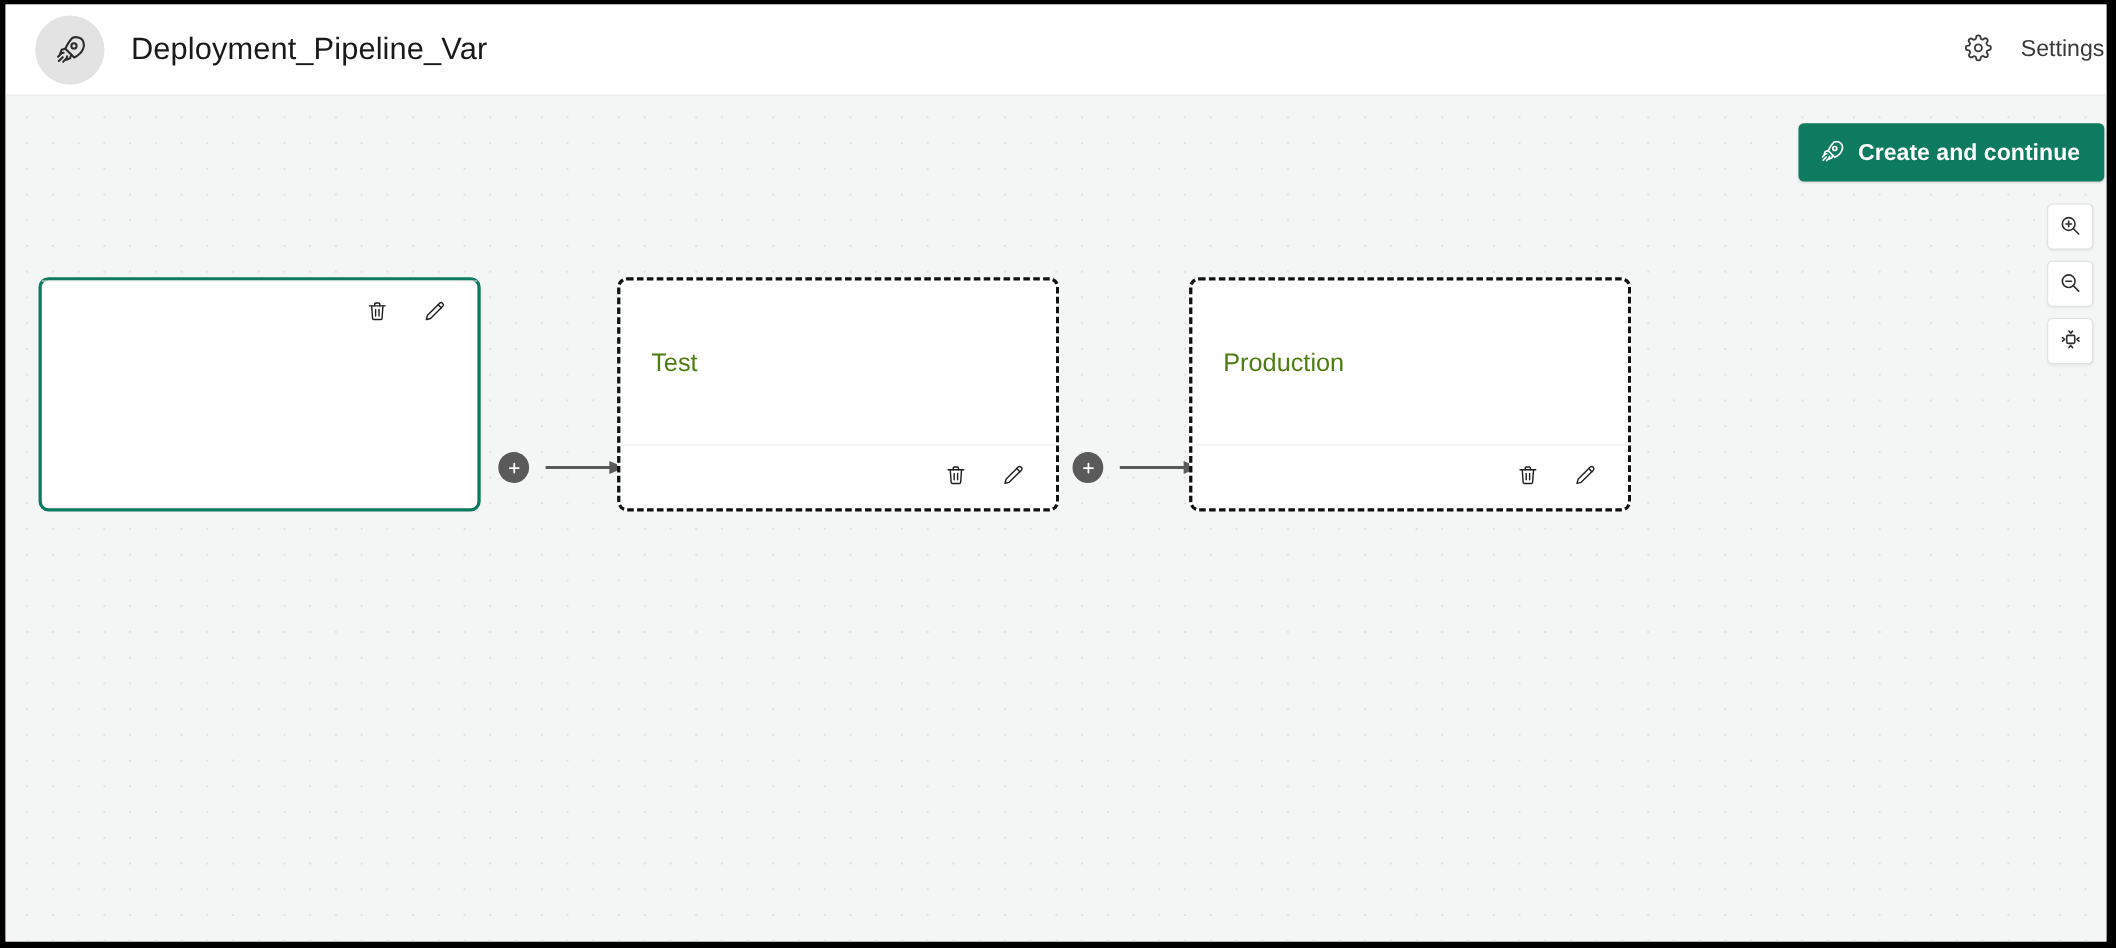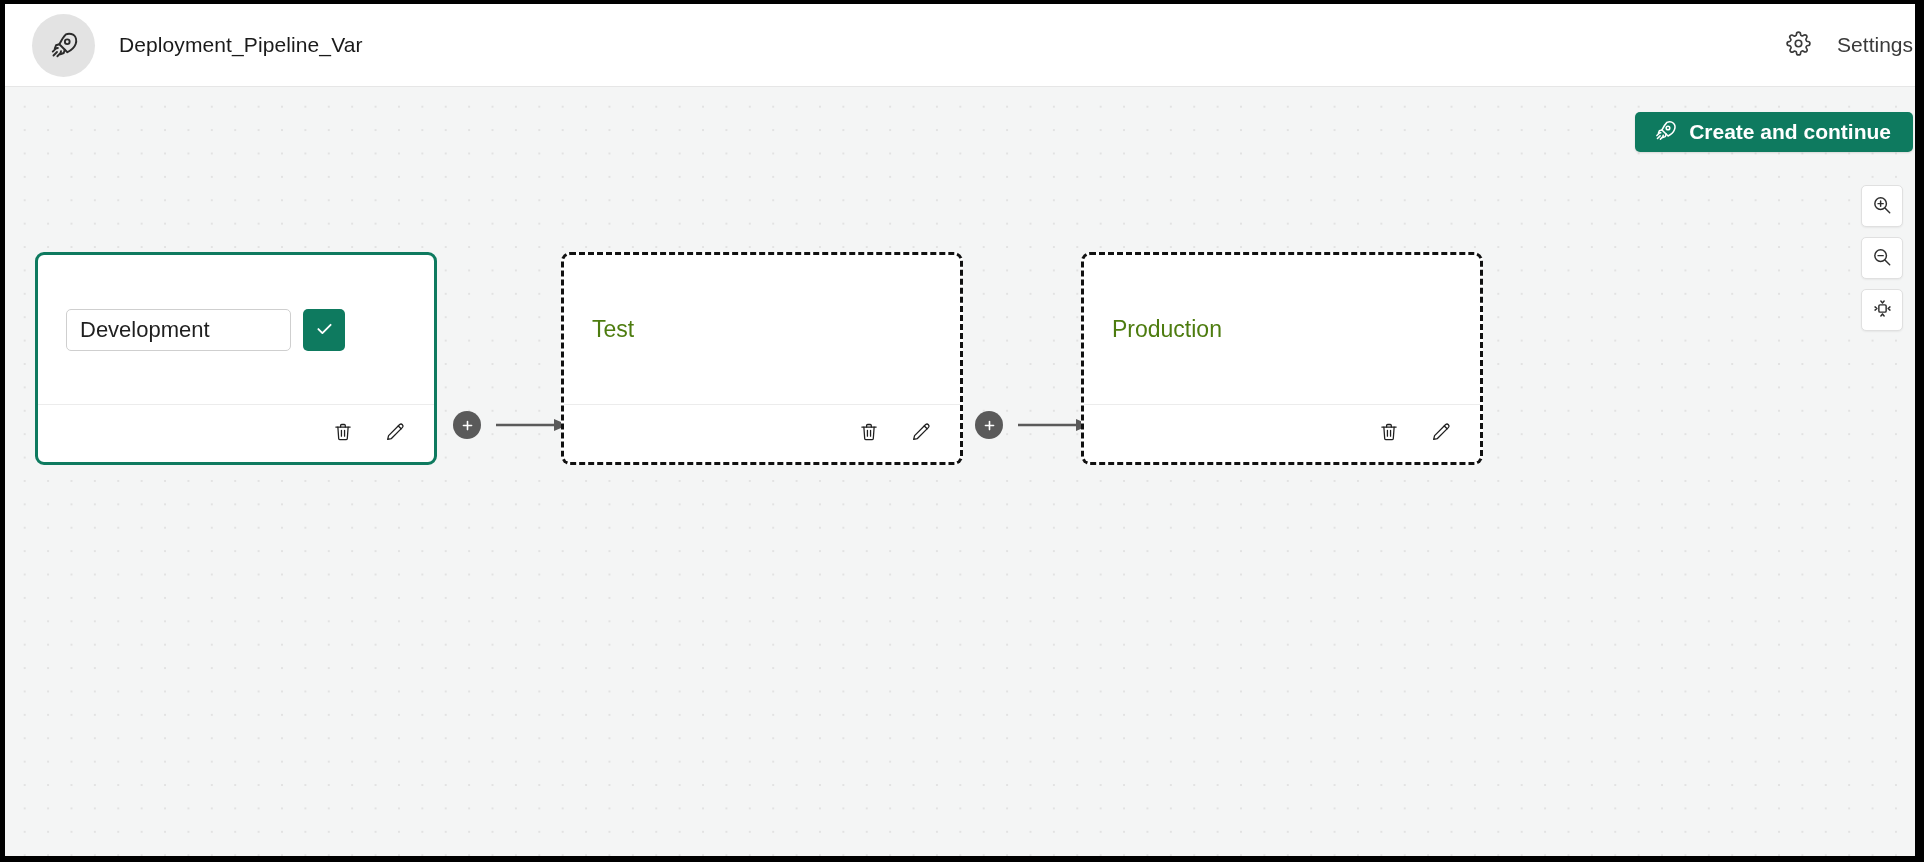--- a/index.html
+++ b/index.html
@@ -50,21 +50,21 @@
     background: #e3e3e3;
     display: flex;
     align-items: center;
     justify-content: center;
     flex: none;
   }
   .app-badge svg { display: block; }
 
   .page-title {
     margin-left: 24px;
-    font-size: 21px;
+    font-size: 28px;
     color: #1a1a1a;
     letter-spacing: 0.1px;
     white-space: nowrap;
   }
 
   .settings-btn {
     position: absolute;
     right: -6px;
     top: 50%;
     transform: translateY(-50%);
@@ -94,21 +94,21 @@
     background-size: 23.4px 23.4px;
     background-position: 8px 8px;
     overflow: hidden;
   }
 
   
   .create-btn {
     position: absolute;
     right: 2px;
     top: 25px;
-    height: 40px;
+    height: 53px;
     padding: 0 22px 0 19px;
     display: flex;
     align-items: center;
     gap: 12px;
     background: #0e7a5f;
     color: #ffffff;
     border: none;
     border-radius: 5px;
     cursor: pointer;
     box-shadow: 0 1px 2px rgba(0,0,0,0.12);
@@ -325,32 +325,20 @@
             <path d="M6.2 12 4.2 10.3M6.2 12 4.2 13.7"></path>
             <path d="M17.8 12 19.8 10.3M17.8 12 19.8 13.7"></path>
           </svg>
         </span>
       </button>
     </div>
 
     <div class="flow">
 
       <div class="node selected" style="left:30px;">
-        <div class="node-body">
-          <div class="name-edit-row">
-            <input class="name-input" type="text" value="Development" style="">
-            <button class="confirm-btn">
-              <span>
-                <svg width="21" height="21" viewBox="0 0 24 24" fill="none" stroke="#ffffff" stroke-width="2.1" stroke-linecap="round" stroke-linejoin="round">
-                  <path d="M5 12.6 9.6 17.2 19 7.8"></path>
-                </svg>
-              </span>
-            </button>
-          </div>
-        </div>
         <div class="node-footer">
           <button class="node-action">
             <span>
               <svg width="22" height="22" viewBox="0 0 24 24" fill="none" stroke="#1f1f1f" stroke-width="1.4" stroke-linecap="round" stroke-linejoin="round">
                 <path d="M4.2 6.6h15.6"></path>
                 <path d="M9.4 6.6V4.9c0-.6.5-1.1 1.1-1.1h2.9c.6 0 1.1.5 1.1 1.1v1.7"></path>
                 <path d="M6.4 6.6l.9 12.5c0 .6.5 1.1 1.1 1.1h7.2c.6 0 1.1-.5 1.1-1.1l.9-12.5"></path>
                 <path d="M10.3 10.2v6.4M13.7 10.2v6.4"></path>
               </svg>
             </span>

